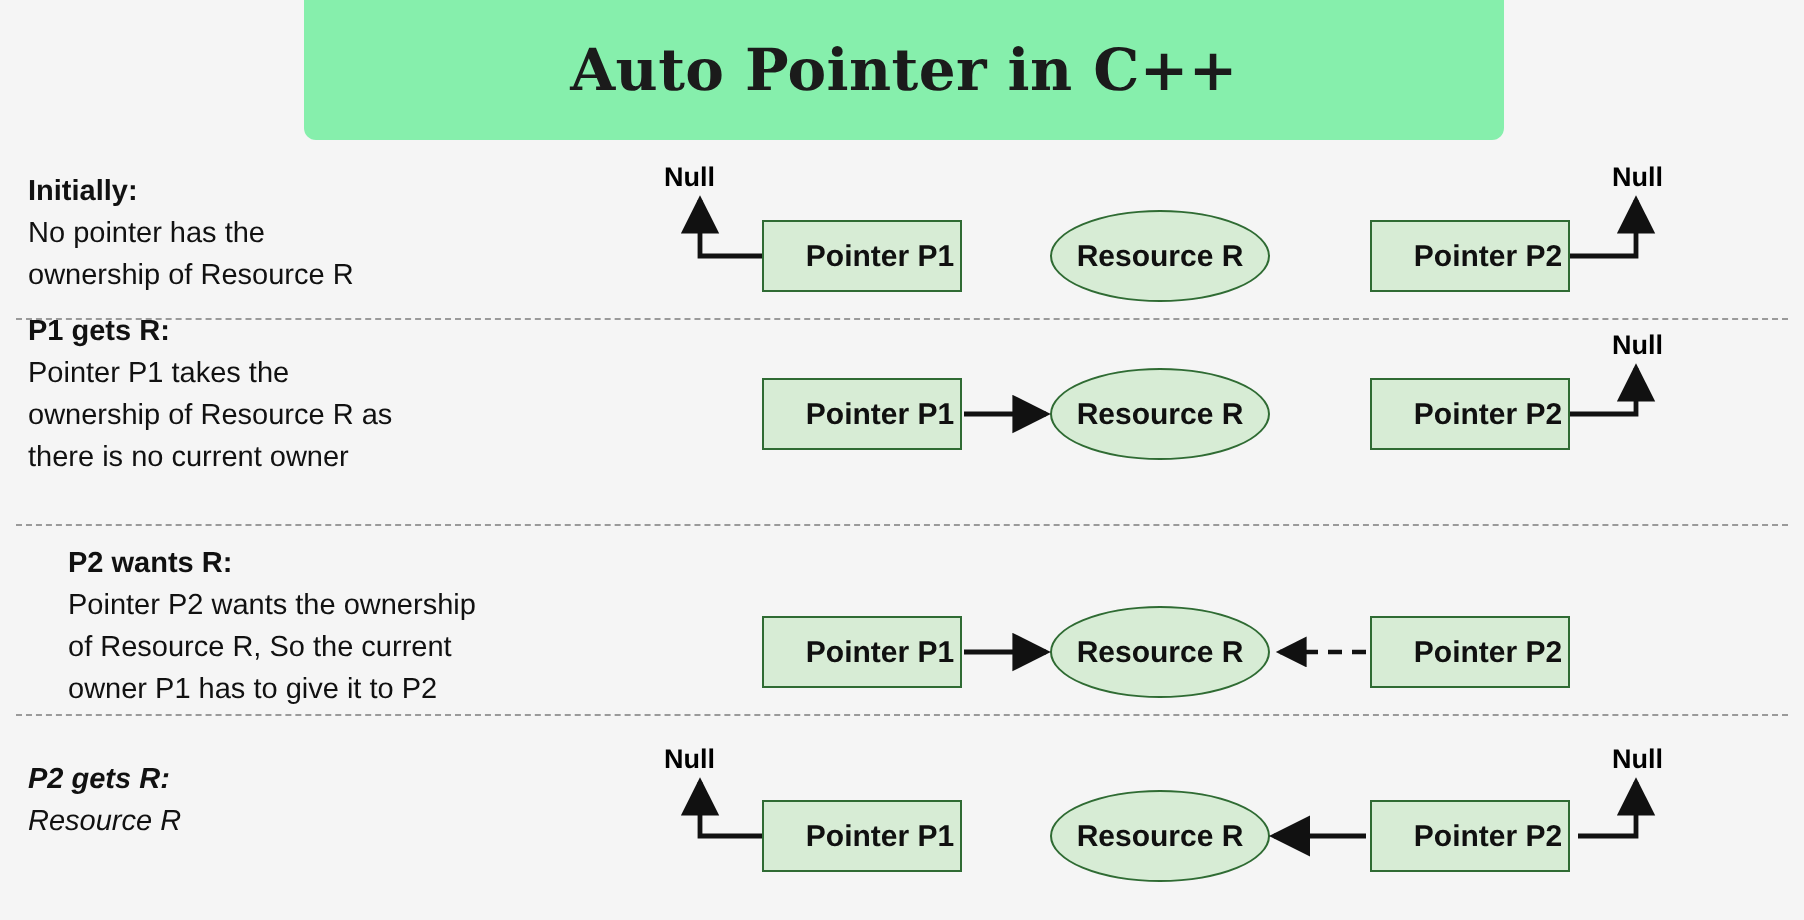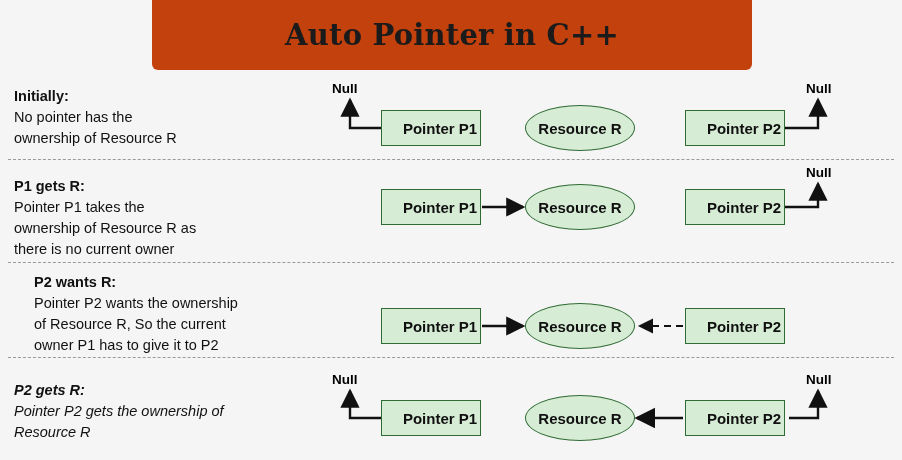--- a/index.html
+++ b/index.html
@@ -20,21 +20,21 @@
     width: 902px;
     height: 460px;
   }
   
   .title-banner {
     position: absolute;
     left: 152px;
     top: 0px;
     width: 600px;
     height: 70px;
-    background: #c2410c;
+    background: #86efac;
     border-radius: 0 0 6px 6px;
     display: flex;
     align-items: center;
     justify-content: center;
   }
   .title-text {
     font-size: 29px;
     font-weight: bold;
     color: #1b1b1b;
     letter-spacing: 0.2px;
@@ -133,21 +133,21 @@
     <div class="null-label" style="left:806px; top:81px;">Null</div>
 
     <div class="pbox" style="left:381px; top:110px;">Pointer P1</div>
     <div class="rellipse" style="left:525px; top:105px;">Resource R</div>
     <div class="pbox" style="left:685px; top:110px;">Pointer P2</div>
 
     <div class="row-divider" style="top:159px;"></div>
   </div>
 
   <div class="row">
-    <div class="row-caption" style="top:176px;">
+    <div class="row-caption" style="top:156px;">
       <div class="caption-head">P1 gets R:</div>
       <div>Pointer P1 takes the</div>
       <div>ownership of Resource R as</div>
       <div>there is no current owner</div>
     </div>
 
     <div class="null-label" style="left:806px; top:165px;">Null</div>
 
     <div class="pbox" style="left:381px; top:189px;">Pointer P1</div>
     <div class="rellipse" style="left:525px; top:184px;">Resource R</div>
@@ -167,21 +167,20 @@
     <div class="pbox" style="left:381px; top:308px;">Pointer P1</div>
     <div class="rellipse" style="left:525px; top:303px;">Resource R</div>
     <div class="pbox" style="left:685px; top:308px;">Pointer P2</div>
 
     <div class="row-divider" style="top:357px;"></div>
   </div>
 
   <div class="row">
     <div class="row-caption" style="top:380px; width:330px;font-style:italic;">
       <div class="caption-head">P2 gets R:</div>
-      <div>Pointer P2 gets the ownership of</div>
       <div>Resource R</div>
     </div>
 
     <div class="null-label" style="left:332px; top:372px;">Null</div>
     <div class="null-label" style="left:806px; top:372px;">Null</div>
 
     <div class="pbox" style="left:381px; top:400px;">Pointer P1</div>
     <div class="rellipse" style="left:525px; top:395px;">Resource R</div>
     <div class="pbox" style="left:685px; top:400px;">Pointer P2</div>
   </div>

